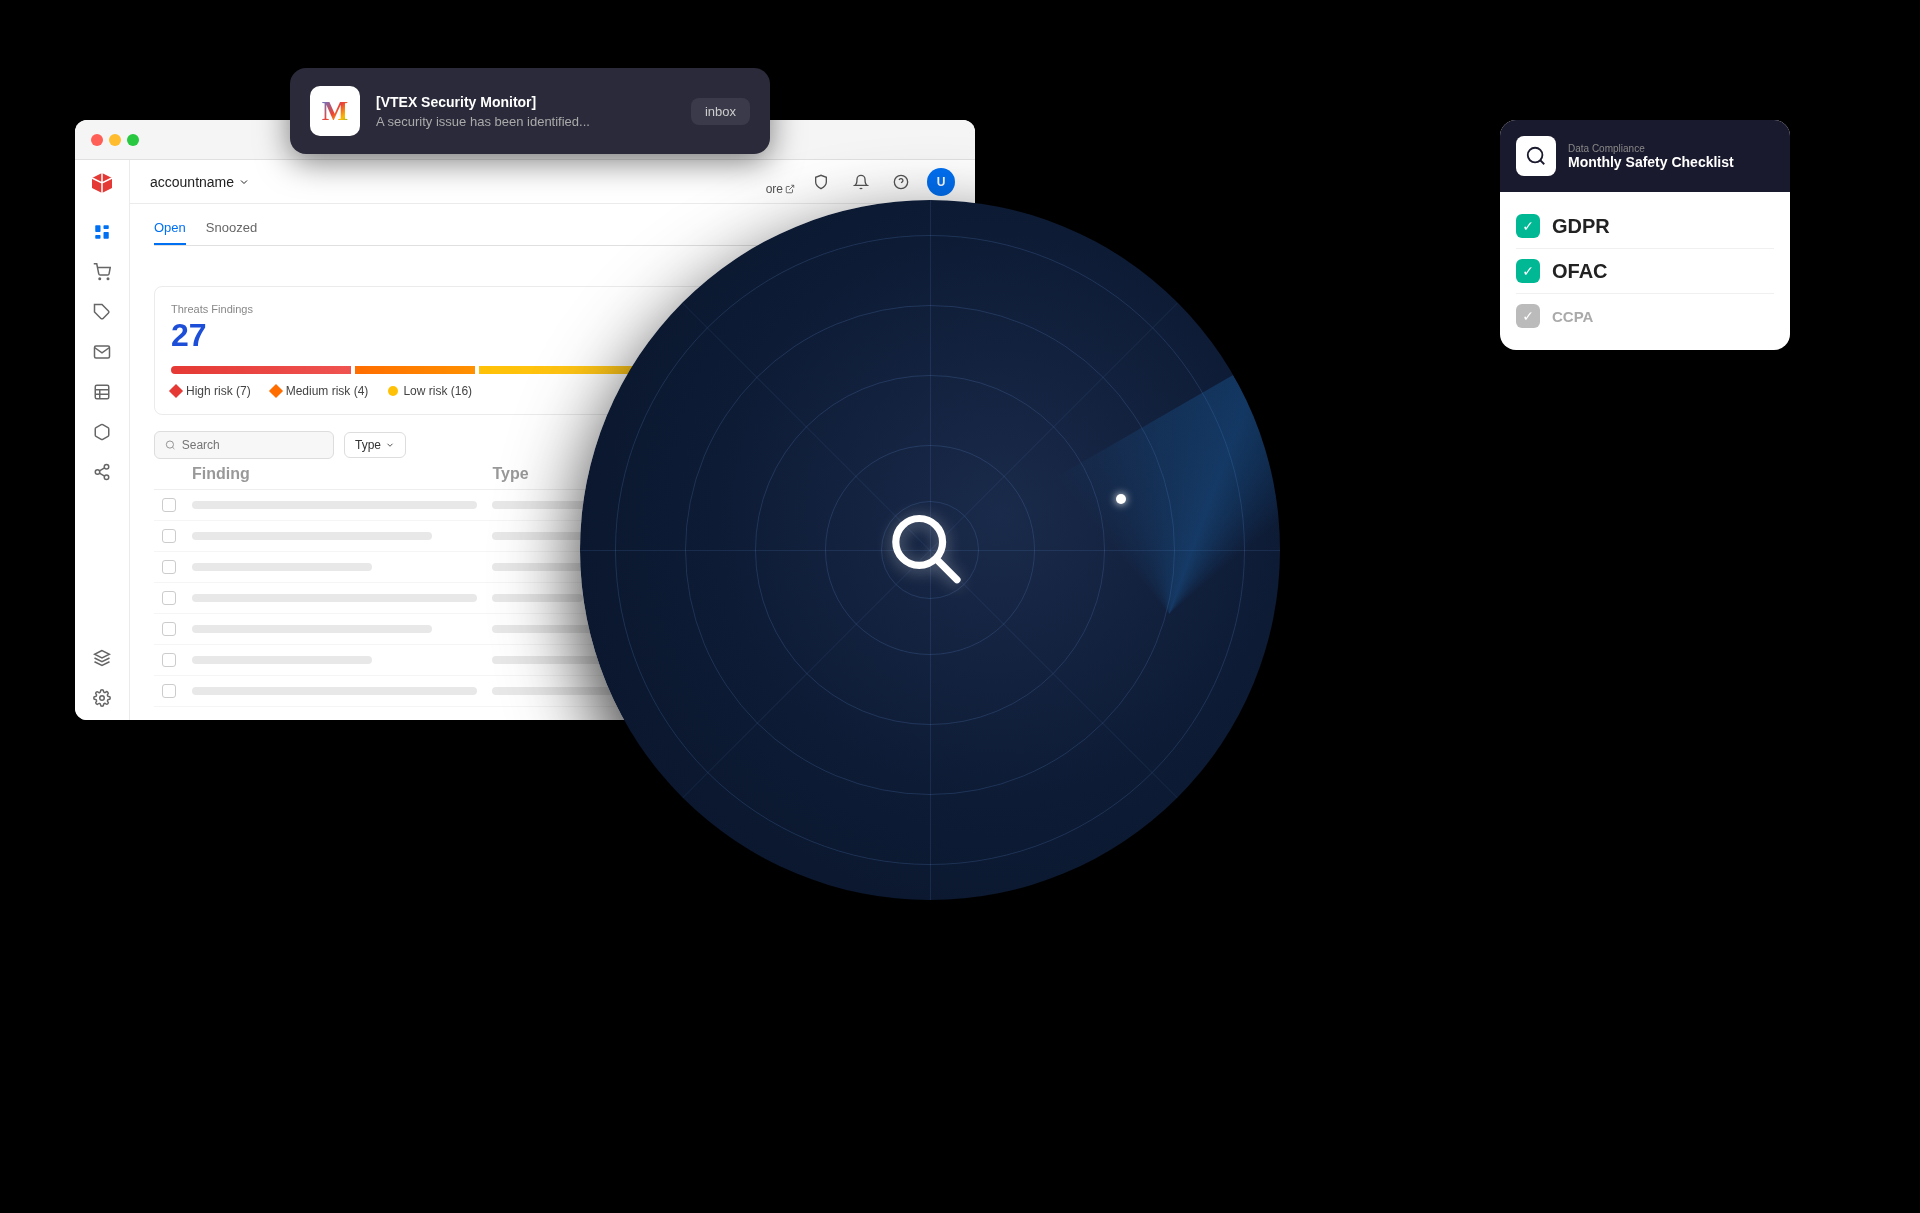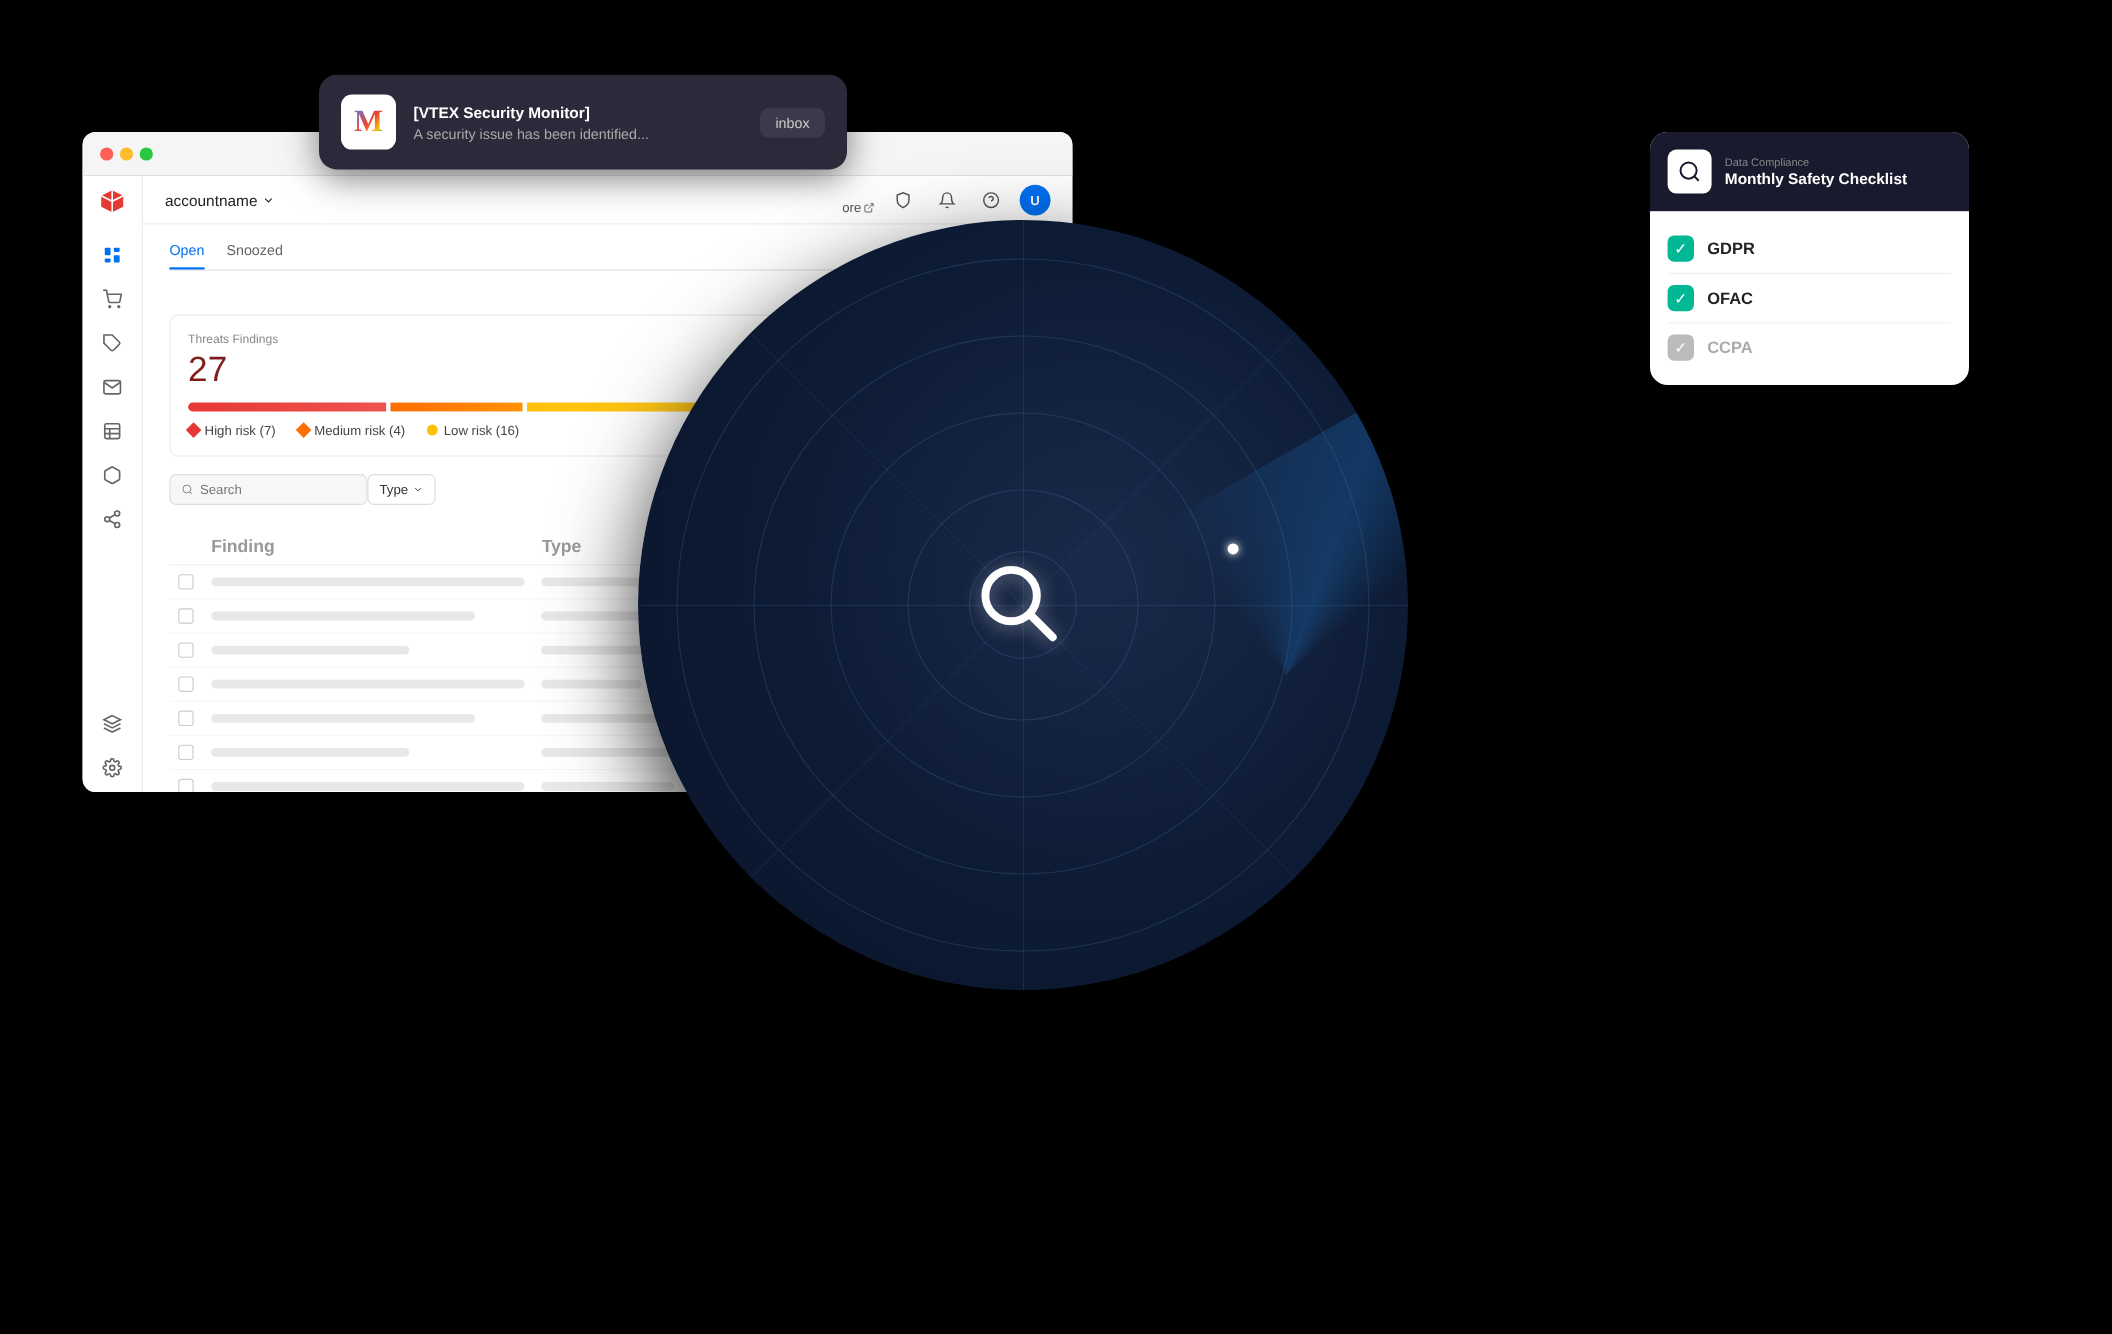--- a/index.html
+++ b/index.html
@@ -249,22 +249,22 @@
       margin-bottom: 16px;
       margin-top: 40px;
     }
     .threats-label {
       font-size: 11px;
       color: #888;
       margin-bottom: 2px;
     }
     .threats-count {
       font-size: 32px;
-      font-weight: 400;
-      color: #7f1d1d;
+      font-weight: 700;
+      color: #1d4ed8;
       margin-bottom: 12px;
     }
     .risk-bars {
       display: flex;
       gap: 4px;
       margin-bottom: 10px;
       height: 8px;
     }
     .risk-bar-high {
       width: 180px;
@@ -295,21 +295,23 @@
       align-items: center;
       gap: 5px;
     }
     .risk-dot-high { width: 10px; height: 10px; background: #e53935; transform: rotate(45deg); display: inline-block; }
     .risk-dot-medium { width: 10px; height: 10px; background: #ff6d00; transform: rotate(45deg); display: inline-block; }
     .risk-dot-low { width: 10px; height: 10px; background: #ffc107; border-radius: 50%; display: inline-block; }
 
     
     .search-filter-row {
       display: flex;
-      margin-bottom: 24px;
+      gap: 10px;
+      margin-bottom: 0;
+      align-items: center;
     }
     .search-box {
       display: flex;
       align-items: center;
       background: #f7f7f7;
       border: 1px solid #ddd;
       border-radius: 6px;
       padding: 6px 10px;
       gap: 6px;
       width: 180px;
@@ -480,21 +482,21 @@
       background: #00b894;
       border-radius: 6px;
       display: flex;
       align-items: center;
       justify-content: center;
       color: #fff;
       font-size: 14px;
       flex-shrink: 0;
     }
     .compliance-name {
-      font-size: 15px;
+      font-size: 20px;
       font-weight: 600;
       color: #222;
     }
     .compliance-partial {
       font-size: 15px;
       font-weight: 600;
       color: #aaa;
     }
   </style>
 </head>

